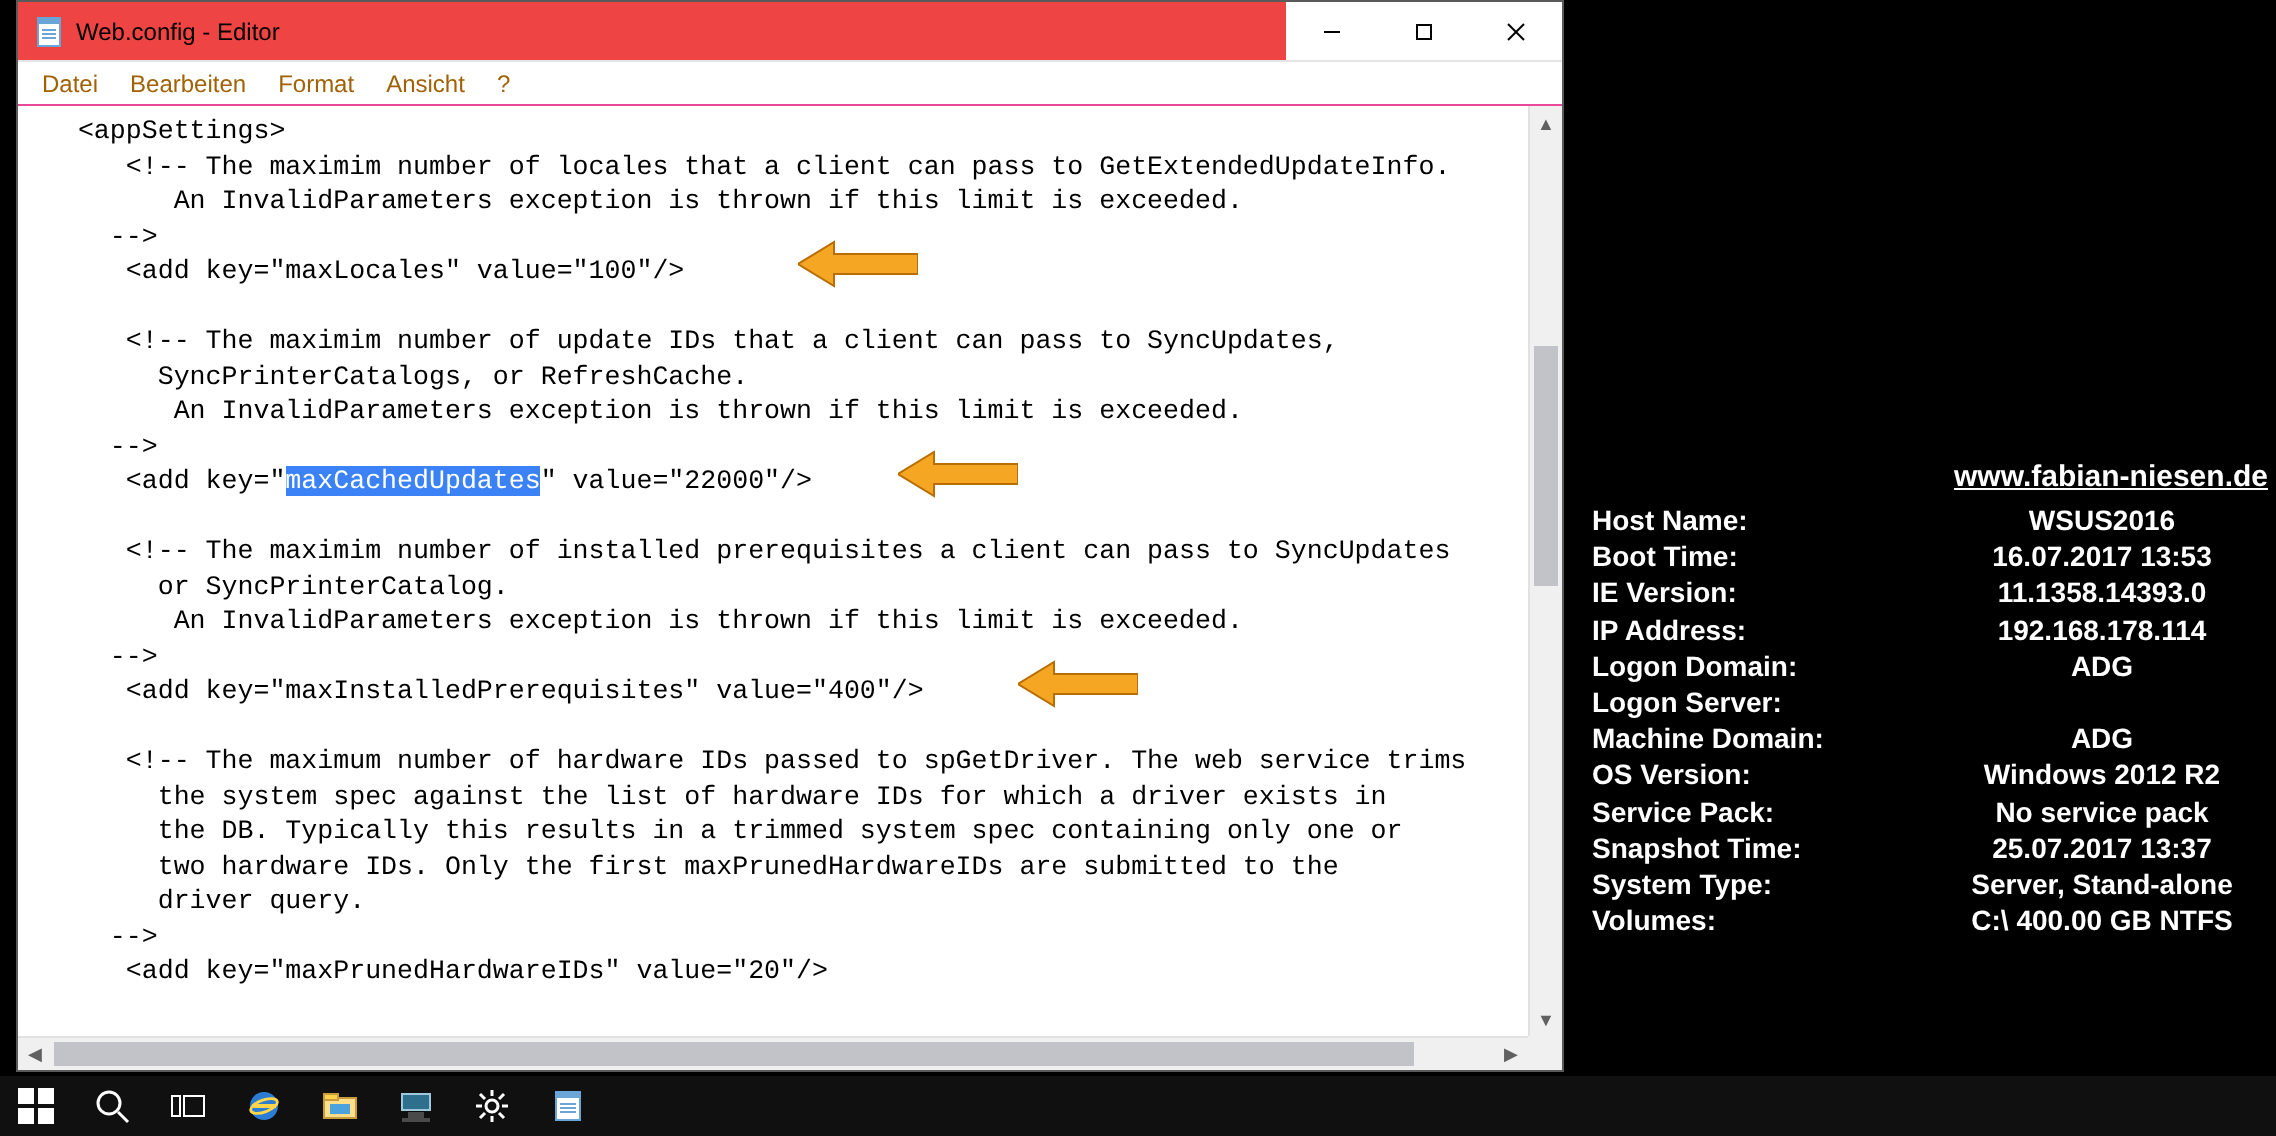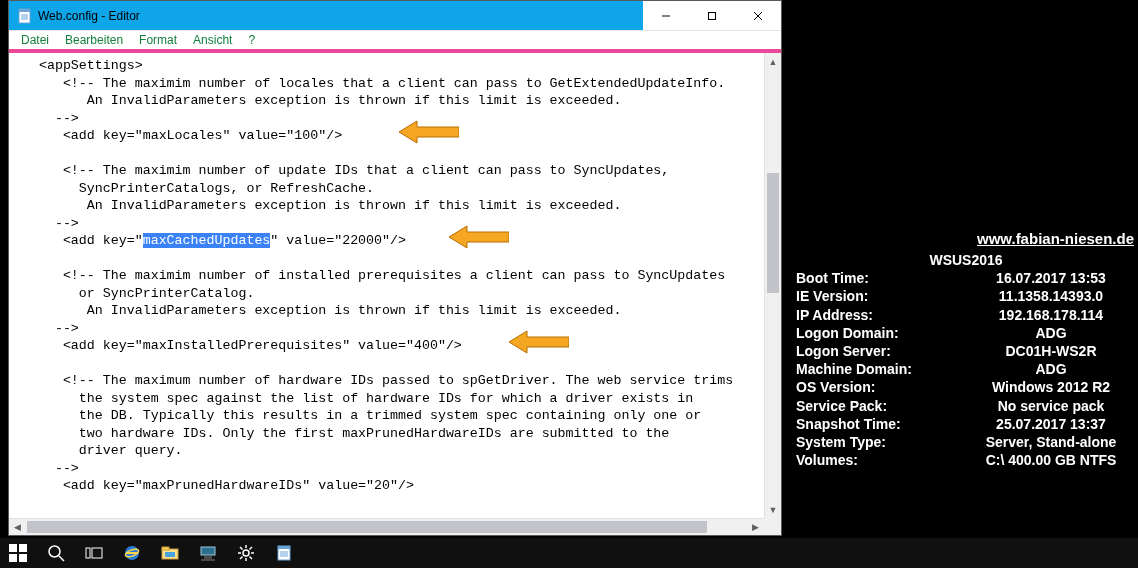--- a/index.html
+++ b/index.html
@@ -21,21 +21,21 @@
     background: #fff;
     border: 1px solid #5a5a5a;
     box-shadow: 0 0 4px rgba(0,0,0,0.3);
     display: flex;
     flex-direction: column;
   }
   .titlebar {
     height: 30px;
     display: flex;
     align-items: center;
-    background: #0ea5e9;
+    background: #ef4444;
     border-bottom: 1px solid #e5e5e5;
     font-size: 12px;
     color: #000;
     padding-left: 8px;
   }
   .titlebar .icon-app {
     width: 16px; height: 16px;
     margin-right: 5px;
     display: inline-flex; align-items:center; justify-content:center;
   }
@@ -49,24 +49,24 @@
     justify-content: center;
     font-size: 12px;
     color: #000;
     background: #fff;
   }
   .menubar {
     height: 22px;
     display: flex;
     align-items: center;
     font-size: 12px;
-    color: #15803d;
+    color: #a16207;
     padding: 0 4px;
     gap: 0;
-    border-bottom: 4px solid #ec4899;
+    border-bottom: 1px solid #ec4899;
     background: #fff;
   }
   .menu-item {
     padding: 2px 8px;
   }
   .editor-body {
     position: relative;
     flex: 1 1 auto;
     overflow: hidden;
     background: #fff;
@@ -252,41 +252,41 @@
     <svg viewBox="0 0 60 26">
         <polygon points="0,13 18,2 18,8 60,8 60,18 18,18 18,24" fill="#f5a623" stroke="#b86e00" stroke-width="1"></polygon>
       </svg>
   </div>
 </div>
 
 <div class="info-panel">
   <div class="info-url">www.fabian-niesen.de</div>
   <div id="info-rows">
       <div class="info-row">
+        <div class="info-label">Host Name:</div>
         <div class="info-val">WSUS2016</div>
       </div>
       <div class="info-row">
         <div class="info-label">Boot Time:</div>
         <div class="info-val">16.07.2017 13:53</div>
       </div>
       <div class="info-row">
         <div class="info-label">IE Version:</div>
         <div class="info-val">11.1358.14393.0</div>
       </div>
       <div class="info-row">
         <div class="info-label">IP Address:</div>
         <div class="info-val">192.168.178.114</div>
       </div>
       <div class="info-row">
         <div class="info-label">Logon Domain:</div>
         <div class="info-val">ADG</div>
       </div>
       <div class="info-row">
         <div class="info-label">Logon Server:</div>
-        <div class="info-val">DC01H-WS2R</div>
       </div>
       <div class="info-row">
         <div class="info-label">Machine Domain:</div>
         <div class="info-val">ADG</div>
       </div>
       <div class="info-row">
         <div class="info-label">OS Version:</div>
         <div class="info-val">Windows 2012 R2</div>
       </div>
       <div class="info-row">

